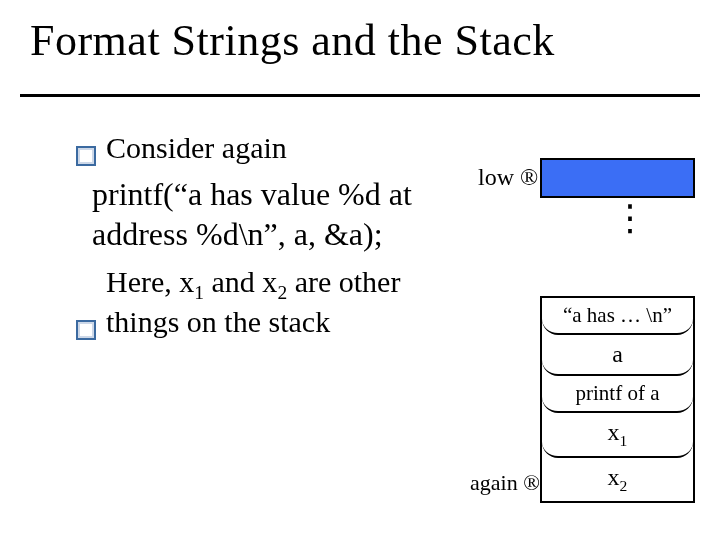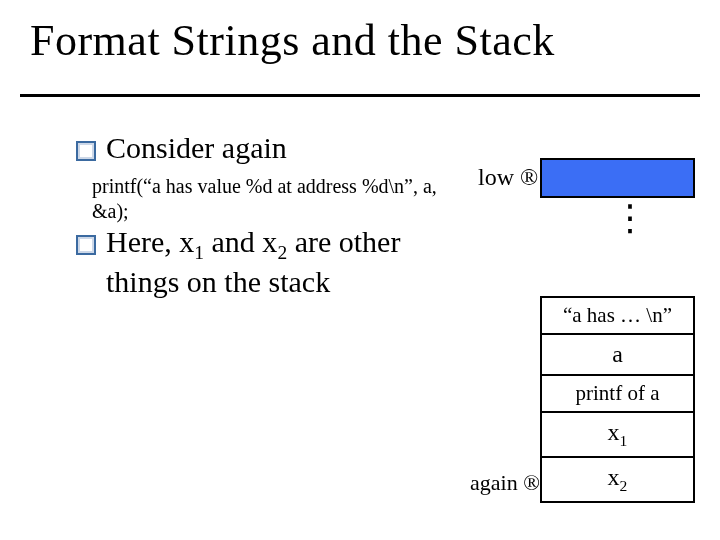--- a/index.html
+++ b/index.html
@@ -38,38 +38,38 @@
   .body {
     position: absolute;
     left: 32px;
     top: 130px;
     width: 420px;
     font-size: 30px;
     line-height: 1.2;
   }
   .bullet-row {
     display: flex;
-    align-items: flex-start;
+    align-items: flex-end;
     margin-bottom: 8px;
     padding-left: 44px;
   }
   .bullet-box {
     flex: 0 0 auto;
     width: 16px;
     height: 16px;
     border: 2px solid #3b6aa0;
     box-shadow: inset 0 0 0 2px #cdd8e8;
     margin-top: 11px;
     margin-right: 10px;
   }
   .bullet-text { flex: 1 1 auto; }
   .code-line {
     margin-left: 60px;
     margin-top: 2px;
-    font-size: 20px;
+    font-size: 32px;
     line-height: 1.25;
     font-family: "Times New Roman", Times, serif;
   }
   .serif { font-family: "Times New Roman", Times, serif; }
   .sub { font-size: 0.65em; vertical-align: sub; }
 
   
   .label-low {
     position: absolute;
     left: 478px;
@@ -112,41 +112,42 @@
     font-family: "Times New Roman", Times, serif;
   }
   .stack-cell {
     border-bottom: 2px solid #000;
     text-align: center;
     font-size: 24px;
     line-height: 1.02;
     padding: 7px 2px;
     box-sizing: border-box;
     white-space: nowrap;
+    border-radius: 16px;
   }
   .stack-cell:last-child { border-bottom: none; }
   .stack-cell.small { font-size: 21px; padding: 7px 0; }
 </style>
 </head>
 <body>
 
 <div class="slide">
 
   <div class="title">Format Strings and the Stack</div>
   <div class="divider"></div>
 
   <div class="body">
 
     <div class="bullet-row">
       <div class="bullet-box"></div>
       <div class="bullet-text">Consider again</div>
     </div>
     <div class="code-line">printf(“a has value %d at address %d\n”, a, &amp;a);</div>
 
-    <div class="bullet-row" style="">
+    <div class="bullet-row" style="margin-top:10px">
       <div class="bullet-box"></div>
       <div class="bullet-text">
         <span>Here, x</span><span class="serif sub">1</span><span> and x</span><span class="serif sub">2</span><span> are other things on the stack</span>
       </div>
     </div>
 
   </div>
 
   <div class="label-low">low ®</div>
   <div class="top-box"></div>

